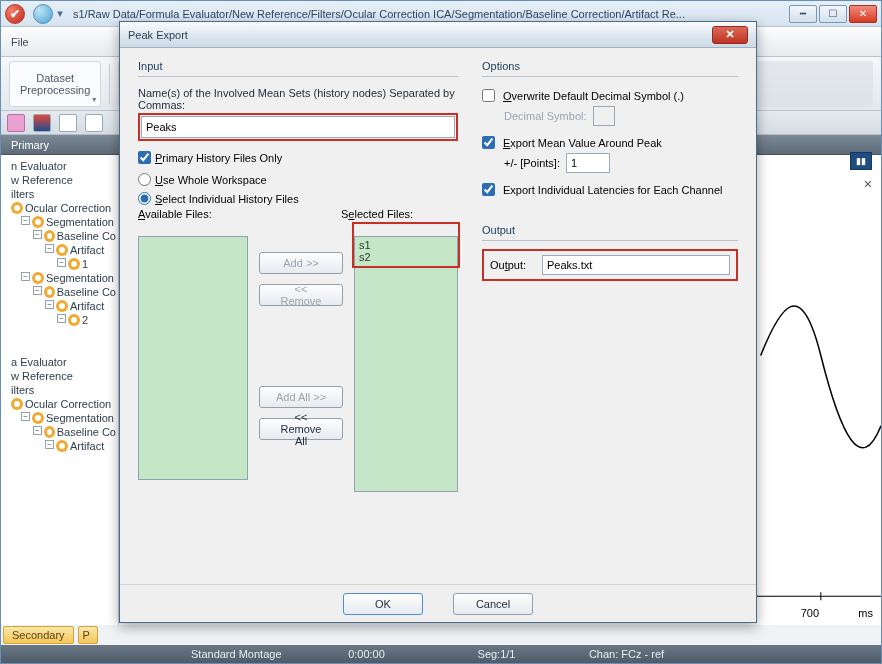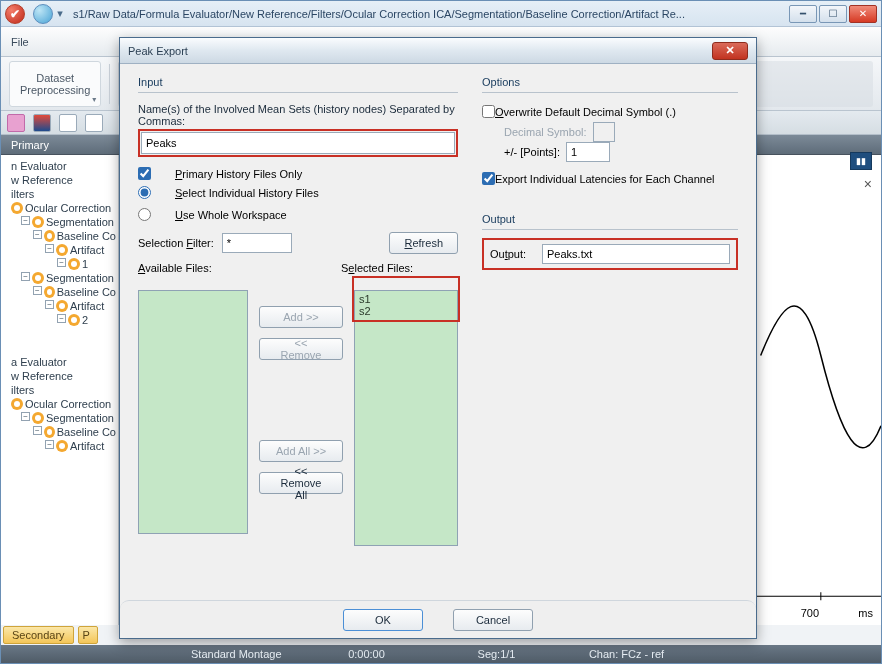--- a/index.html
+++ b/index.html
@@ -30,50 +30,50 @@
   .tree-item .gear { width:12px; height:12px; display:inline-block; background:#f4a830; border-radius:50%; position:relative; }
   .tree-item .gear::after { content:""; position:absolute; inset:3px; background:#fff; border-radius:50%;}
   .tree-item.l1 { padding-left:8px;} .tree-item.l2 { padding-left:18px;} .tree-item.l3 { padding-left:30px;} .tree-item.l4 { padding-left:42px;} .tree-item.l5 { padding-left:54px;}
   .plot-area { flex:1; background:#fff; position:relative;}
   .plot-area svg { position:absolute; inset:0;}
   .secondary-tab { position:absolute; bottom:18px; left:2px; height:20px; display:flex; align-items:center; gap:4px;}
   .secondary-tab .stab { height:18px; padding:0 8px; background:linear-gradient(#fbe7a8,#f4c659); border:1px solid #cfa43a; border-radius:2px; display:flex; align-items:center; color:#5a4516;}
   .statusbar { position:absolute; bottom:0; left:0; right:0; height:18px; background:linear-gradient(#6a7886,#4f5b67); color:#e7eef4; display:flex; align-items:center; padding:0 10px; gap:40px; font-size:10px;}
   .statusbar .cell { min-width:90px; text-align:center;}
   
-  .dialog { position:absolute; left:119px; top:37px; width:638px; height:602px; background:#f0f0f0; border:1px solid #4a6b8c; box-shadow:0 4px 12px rgba(0,0,0,.35);}
+  .dialog { position:absolute; left:119px; top:21px; width:638px; height:602px; background:#f0f0f0; border:1px solid #4a6b8c; box-shadow:0 4px 12px rgba(0,0,0,.35);}
   .dlg-title { height:26px; background:linear-gradient(#fafcfe,#dfe8f0,#cdd9e4); border-bottom:1px solid #9fb1c3; display:flex; align-items:center; padding:0 8px; color:#2b3f53;}
   .dlg-title .spacer { flex:1;}
   .dlg-title .close { width:36px; height:18px; background:linear-gradient(#da6a5a,#c23320); border:1px solid #8e2c1e; border-radius:3px; color:#fff; display:flex; align-items:center; justify-content:center; font-weight:bold;}
   .dlg-body { position:absolute; top:26px; bottom:38px; left:0; right:0; padding:12px 18px; display:flex; gap:24px;}
   .col-left { flex:1.25; display:flex; flex-direction:column;}
   .col-right { flex:1; display:flex; flex-direction:column;}
   .group-label { color:#173a5c; margin-bottom:4px;}
   .group-line { height:1px; background:#b8c2cc; margin-bottom:8px;}
   .field-row { display:flex; align-items:center; gap:6px; margin:3px 0;}
   .field-row label { color:#1b2b3b;}
   input[type=text].fld { height:20px; border:1px solid #9aaab9; padding:0 4px; background:#fff;}
   .hl-red { border:2px solid #c83025; padding:3px 4px;}
   .hl-red.tight { padding:1px;}
   .small-label { color:#1b2b3b;}
-  .radio-row, .check-row { display:flex; align-items:center; gap:24px; margin:3px 0;}
+  .radio-row, .check-row { display:flex; align-items:center; gap:4px; margin:3px 0;}
   input[type=radio], input[type=checkbox] { margin:0; accent-color:#2c6db3;}
   .sel-filter { display:flex; align-items:center; gap:8px; margin:8px 0;}
   .btn { height:22px; padding:0 14px; border:1px solid #90a0af; border-radius:3px; background:linear-gradient(#fdfdfd,#e7ebef); color:#1b2b3b; display:inline-flex; align-items:center; justify-content:center;}
   .btn.dis { color:#9aa5b0;}
   .files-area { display:flex; gap:10px; margin-top:4px; height:256px;}
   .listbox { flex:1; border:1px solid #8fa2b4; background:#c5e7c7; padding:2px; overflow:auto;margin-top:12px;}
   .listbox .item { padding:0 2px; color:#2b3b2b;}
   .mid-btns { width:86px; display:flex; flex-direction:column; gap:10px; align-items:center; padding-top:28px;}
   .mid-btns .btn { width:84px;}
   .mid-btns .gap { height:60px;}
-  .opt-row { display:flex; align-items:center; margin:4px 0;}
+  .opt-row { display:flex; align-items:center; gap:8px; margin:4px 0;}
   .opt-sub { margin-left:22px; display:flex; align-items:center; gap:6px;}
   .output-row { display:flex; align-items:center; gap:10px; margin:4px 0;}
-  .dlg-footer { position:absolute; bottom:0; left:0; right:0; height:38px; display:flex; align-items:center; justify-content:center; gap:30px; border-top:1px solid #cfd6dd; background:#efefef;border-radius:9px;}
+  .dlg-footer { position:absolute; bottom:0; left:0; right:0; height:38px; display:flex; align-items:center; justify-content:center; gap:30px; border-top:1px solid #cfd6dd; background:#efefef;}
   .dlg-footer .btn { width:80px;}
   .underline-key { text-decoration:underline;}
 </style>
 </head>
 <body>
 
 <div class="main-window">
   <div class="main-titlebar">
     <div class="back-circle">✔</div>
     <div class="globe"></div>
@@ -243,35 +243,29 @@
       <div class="small-label" style="margin-top:2px;">Name(s) of the Involved Mean Sets (history nodes) Separated by Commas:</div>
       <div class="hl-red tight" style="margin-top:2px;">
         <input type="text" class="fld" style="width: 100%; height: 22px;" value="Peaks">
       </div>
 
       <div class="check-row" style="margin-top:10px;">
         <input type="checkbox" checked="" style="">
         <label><span class="underline-key">P</span>rimary History Files Only</label>
       </div>
 
+      <div class="radio-row" style="margin-top:6px;">
+        <input type="radio" name="ws" style="">
+        <label><span class="underline-key">U</span>se Whole Workspace</label>
+      </div>
       <div class="radio-row">
         <input type="radio" name="ws" checked="" style="">
         <label><span class="underline-key">S</span>elect Individual History Files</label>
       </div>
-      <div class="radio-row" style="margin-top:6px;">
-        <input type="radio" name="ws" style="">
-        <label><span class="underline-key">U</span>se Whole Workspace</label>
-      </div>
-
-      <div class="sel-filter">
-        <label>Selection <span class="underline-key">F</span>ilter:</label>
-        <input type="text" class="fld" style="width: 70px;" value="*">
-        <span style="flex:1"></span>
-        <button class="btn"><span class="underline-key">R</span>efresh</button>
-      </div>
+
 
       <div style="display:flex; ">
         <div style="flex:1"><span class="underline-key">A</span>vailable Files:</div>
         <div style="width:86px"></div>
         <div style="flex:1">S<span class="underline-key">e</span>lected Files:</div>
       </div>
 
       <div class="files-area">
         <div class="listbox"></div>
         <div class="mid-btns">
@@ -297,20 +291,24 @@
 
       <div class="opt-row">
         <input type="checkbox" style="">
         <label><span class="underline-key">O</span>verwrite Default Decimal Symbol (.)</label>
       </div>
       <div class="opt-sub" style="color:#9aa5b0;">
         <label>Decimal Symbol:</label>
         <input type="text" class="fld" style="width: 22px; background: rgb(240, 240, 240);" disabled="">
       </div>
 
+      <div class="opt-row" style="margin-top:10px;">
+        <input type="checkbox" checked="" style="">
+        <label><span class="underline-key">E</span>xport Mean Value Around Peak</label>
+      </div>
       <div class="opt-sub">
         <label>+/- [Points]:</label>
         <input type="text" class="fld" style="width: 44px;" value="1">
       </div>
 
       <div class="opt-row" style="margin-top:10px;">
         <input type="checkbox" checked="" style="">
         <label>Export Individual Latencies for Each Channel</label>
       </div>
 

